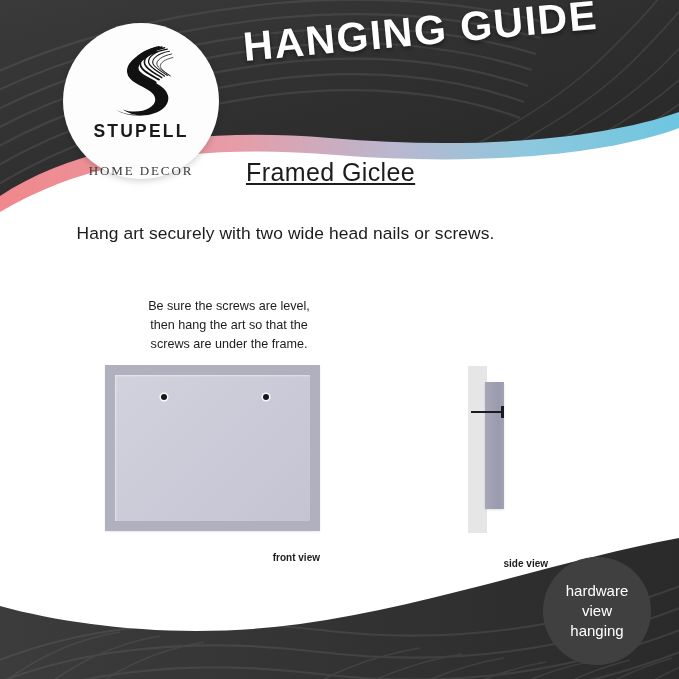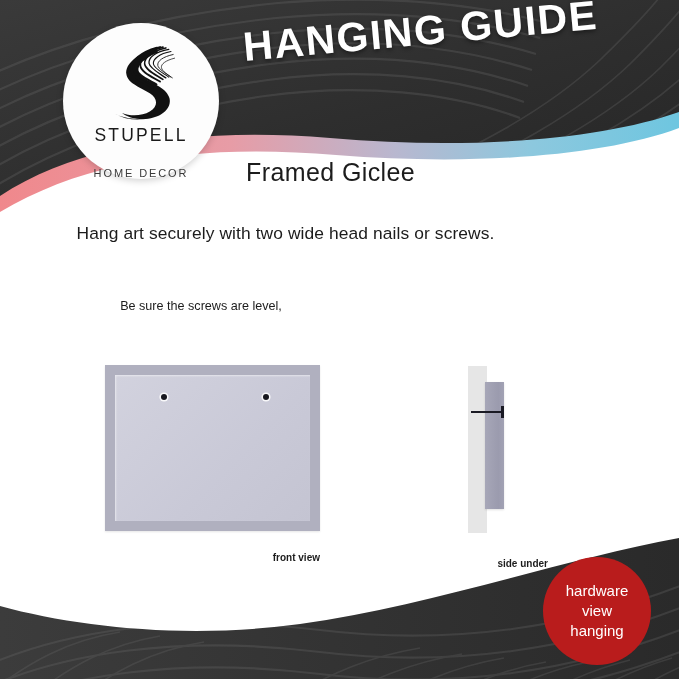--- a/index.html
+++ b/index.html
@@ -20,48 +20,49 @@
   .logo-badge {
     position:absolute; left:63px; top:23px; width:156px; height:156px;
     border-radius:50%; background:#fdfdfd;
     box-shadow:0 2px 7px rgba(0,0,0,.18);
     display:flex; flex-direction:column; align-items:center; justify-content:flex-start;
     padding-top:22px;
   }
   .logo-mark { width:76px; height:78px; }
   .logo-word {
     font-size:17.5px; letter-spacing:2.2px; color:#1a1a1a;
-    font-weight:400; margin-top:4px; font-family:"Liberation Sans", sans-serif;
+    font-weight:700; margin-top:4px; font-family:"Liberation Sans", sans-serif;
   }
   .logo-sub {
-    font-size:11px; letter-spacing:1.9px; color:#3a3a3a; margin-top:21px;
+    font-size:13px; letter-spacing:1.9px; color:#3a3a3a; margin-top:21px;font-family:Liberation Serif, serif;
   }
 
   
   .hanging-guide {
     position:absolute; left:244px; top:24px; width:350px; height:62px;
     color:#ffffff; font-size:41px; font-weight:bold; letter-spacing:1.6px;
     transform:rotate(-5.2deg); transform-origin:left center;
     text-shadow:0 2px 4px rgba(0,0,0,.45);
     white-space:nowrap;
   }
 
   
   .product-title {
     position:absolute; left:246px; top:158px;
     font-size:25px; font-weight:400; color:#1c1c1c; letter-spacing:.4px;
     white-space:nowrap;
+    text-decoration:underline;
   }
   .lede {
     position:absolute; left:0; top:223px; width:571px; text-align:center;
     font-size:17.4px; color:#1c1c1c; letter-spacing:.1px;
   }
 
   
-  .col-front { position:absolute; left:76px; top:297px; width:250px; }
+  .col-front { position:absolute; left:104px; top:297px; width:250px; }
   .col-side  { position:absolute; left:398px; top:299px; width:178px; }
 
   .caption {
     font-size:12.6px; line-height:1.52; color:#1c1c1c; text-align:center;
   }
   .caption span { display:block; }
 
   
   .front-diagram {
     position:absolute; left:105px; top:365px; width:215px; height:166px;
@@ -104,21 +105,21 @@
   
   .view-label {
     position:absolute; font-size:10px; color:#1c1c1c; text-align:right;font-weight:bold;
   }
   .view-label.front { left:105px; top:552px; width:215px; }
   .view-label.side  { left:438px; top:558px; width:110px; }
 
   
   .hfh-badge {
     position:absolute; left:543px; top:557px; width:108px; height:108px;
-    border-radius:50%; background:#b91c1c;
+    border-radius:50%; background:#404040;
     display:flex; flex-direction:column; align-items:center; justify-content:center;
     color:#ffffff; font-size:15px; line-height:1.32; text-align:center;
     z-index:6;
   }
   .hfh-badge span { display:block; }
 </style>
 </head>
 <body>
 
 <div id="stage">
@@ -223,20 +224,22 @@
     <div class="logo-sub">HOME DECOR</div>
   </div>
 
   <div class="hanging-guide">HANGING GUIDE</div>
   <div class="product-title">Framed Giclee</div>
   <div class="lede">Hang art securely with two wide head nails or screws.</div>
 
   <div class="col-front">
     <div class="caption">
       <span>Be sure the screws are level,</span>
+      <span>then hang the art so that the</span>
+      <span>screws are under the frame.</span>
     </div>
   </div>
 
   <div class="front-diagram">
     <div class="front-inner"></div>
     <div class="screw-dot left"></div>
     <div class="screw-dot right"></div>
   </div>
 
   <div class="view-label front">front view</div>
@@ -247,21 +250,21 @@
   </div>
 
   <div class="side-diagram">
     <div class="side-wall"></div>
     <div class="side-frame">
       <div class="side-screw-shaft"></div>
       <div class="side-screw-head"></div>
     </div>
   </div>
 
-  <div class="view-label side">side under</div>
+  <div class="view-label side">side view</div>
 
   <div class="hfh-badge">
     <span>hardware</span>
     <span>view</span>
     <span>hanging</span>
   </div>
 
 </div>
 
 </body></html>

